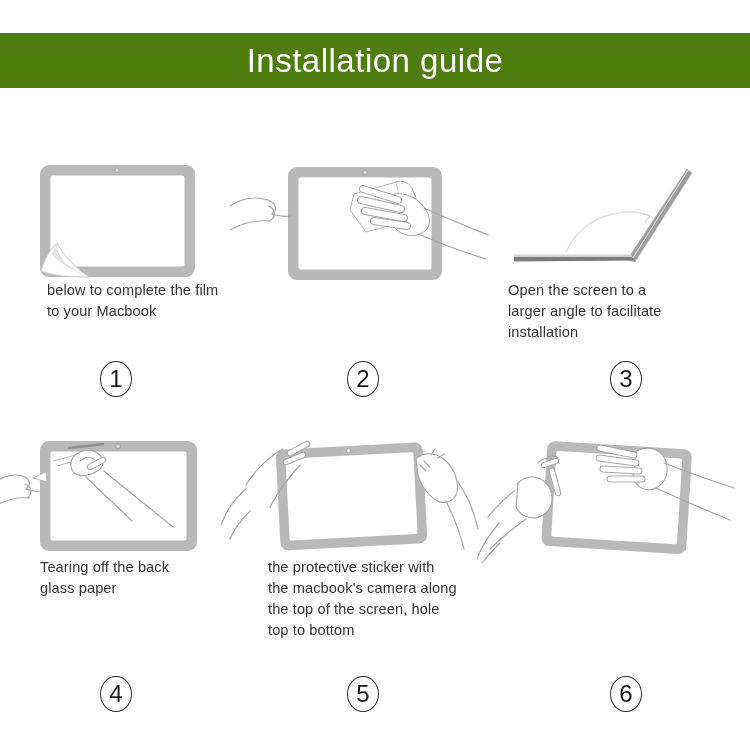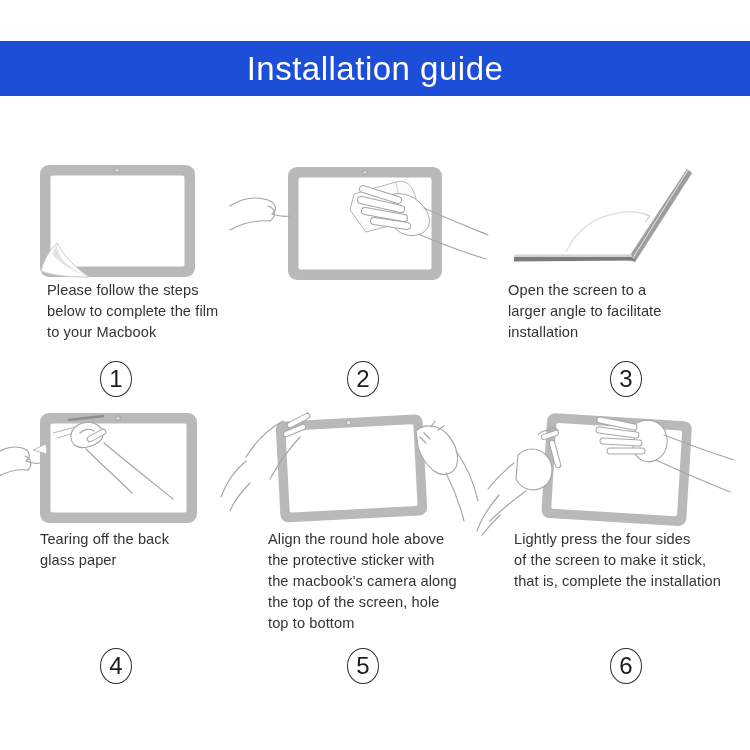--- a/index.html
+++ b/index.html
@@ -1,29 +1,29 @@
 <!DOCTYPE html>
 <html><head>
 <meta charset="utf-8">
 <style>
   html,body{margin:0;padding:0;}
   body{
     width:750px;height:750px;position:relative;background:#ffffff;
     font-family:"Liberation Sans",sans-serif;overflow:hidden;
   }
   .header{
-    position:absolute;left:0;top:41px;width:750px;height:55px;
-    background:#1d4ed8;display:flex;align-items:center;justify-content:center;
+    position:absolute;left:0;top:33px;width:750px;height:55px;
+    background:#4d7c0f;display:flex;align-items:center;justify-content:center;
   }
   .header .title{
     color:#ffffff;font-size:33px;letter-spacing:0.5px;font-weight:400;
   }
   .panel{position:absolute;width:250px;}
   .panel.r1{top:150px;height:268px;}
-  .panel.r2{top:398px;height:312px;}
+  .panel.r2{top:426px;height:312px;}
   .panel.c1{left:0;}
   .panel.c2{left:250px;}
   .panel.c3{left:500px;}
   .illu{position:absolute;left:0;overflow:visible;}
   .r1 .illu{top:8px;}
   .r2 .illu{top:5px;}
   .caption{
     position:absolute;color:#333333;font-size:14.6px;line-height:21px;
     letter-spacing:0.1px;white-space:nowrap;
   }
@@ -52,21 +52,20 @@
   <svg class="illu" width="250" height="126" viewBox="0 0 250 126">
     <rect x="40" y="7" width="155" height="112" rx="9" fill="#b9b9b9"></rect>
     <rect x="50.5" y="17.5" width="134" height="91" rx="2" fill="#ffffff"></rect>
     <circle cx="117" cy="12.2" r="2.3" fill="#d9d9d9" stroke="#9c9c9c" stroke-width="0.9"></circle>
     <g>
       <path d="M57,85 C49,93 44,102 41,113 C53,118 70,119 89,119 C73,108 63,96 57,85 Z" fill="#ffffff" stroke="#c9c9c9" stroke-width="1"></path>
       <path d="M57,85 C56,98 68,111 89,119 C74,114 60,106 52,96 Z" fill="#e3e3e3"></path>
     </g>
   </svg>
   <div class="caption" style="left:47px">
-    <div>Please follow the steps</div>
     <div>below to complete the film</div>
     <div>to your Macbook</div>
   </div>
   <div class="badge" style="left:100px">1</div>
 </div>
 
 <div class="panel r1 c2">
   <svg class="illu" width="250" height="126" viewBox="0 0 250 126">
     <rect x="38" y="9" width="154" height="113" rx="9" fill="#b9b9b9"></rect>
     <rect x="48.5" y="19.5" width="133" height="92" rx="2" fill="#ffffff"></rect>
@@ -179,21 +178,20 @@
       <path class="ln" d="M188,27 L194,23"></path>
       <path class="ln" d="M206,48 C216,62 224,80 228,98"></path>
       <path class="ln" d="M196,70 C204,86 210,102 214,118"></path>
     </g>
     <g>
       <path class="ln" d="M249,92 C239,104 231,116 227,128"></path>
       <path class="ln" d="M250,112 C242,120 236,127 232,132"></path>
     </g>
   </svg>
   <div class="caption" style="left:18px">
-    <div>Align the round hole above</div>
     <div>the protective sticker with</div>
     <div>the macbook's camera along</div>
     <div>the top of the screen, hole</div>
     <div>top to bottom</div>
   </div>
   <div class="badge" style="left:97px">5</div>
 </div>
 
 <div class="panel r2 c3">
   <svg class="illu" width="250" height="132" viewBox="0 0 250 132">
@@ -220,19 +218,14 @@
       <path class="ln" d="M46,28 C50,24 55,24 58,27"></path>
       <path class="fG" stroke-width="6" d="M44,34 L56,30"></path>
         <path class="fW" stroke-width="4" d="M44,34 L56,30"></path>
       <path class="fG" stroke-width="6.5" d="M52,40 L58,62"></path>
         <path class="fW" stroke-width="4.5" d="M52,40 L58,62"></path>
       <path d="M18,52 C26,44 38,44 46,52 C54,60 54,74 46,82 C36,90 22,88 16,76 Z" fill="#ffffff" stroke="#a6a6a6" stroke-width="1.1"></path>
       <path class="ln" d="M14,60 C4,68 -4,76 -12,86"></path>
       <path class="ln" d="M26,88 C12,98 0,108 -10,118"></path>
     </g>
   </svg>
-  <div class="caption" style="left:14px">
-    <div>Lightly press the four sides</div>
-    <div>of the screen to make it stick,</div>
-    <div>that is, complete the installation</div>
-  </div>
   <div class="badge" style="left:110px">6</div>
 </div>
 
 </body></html>

